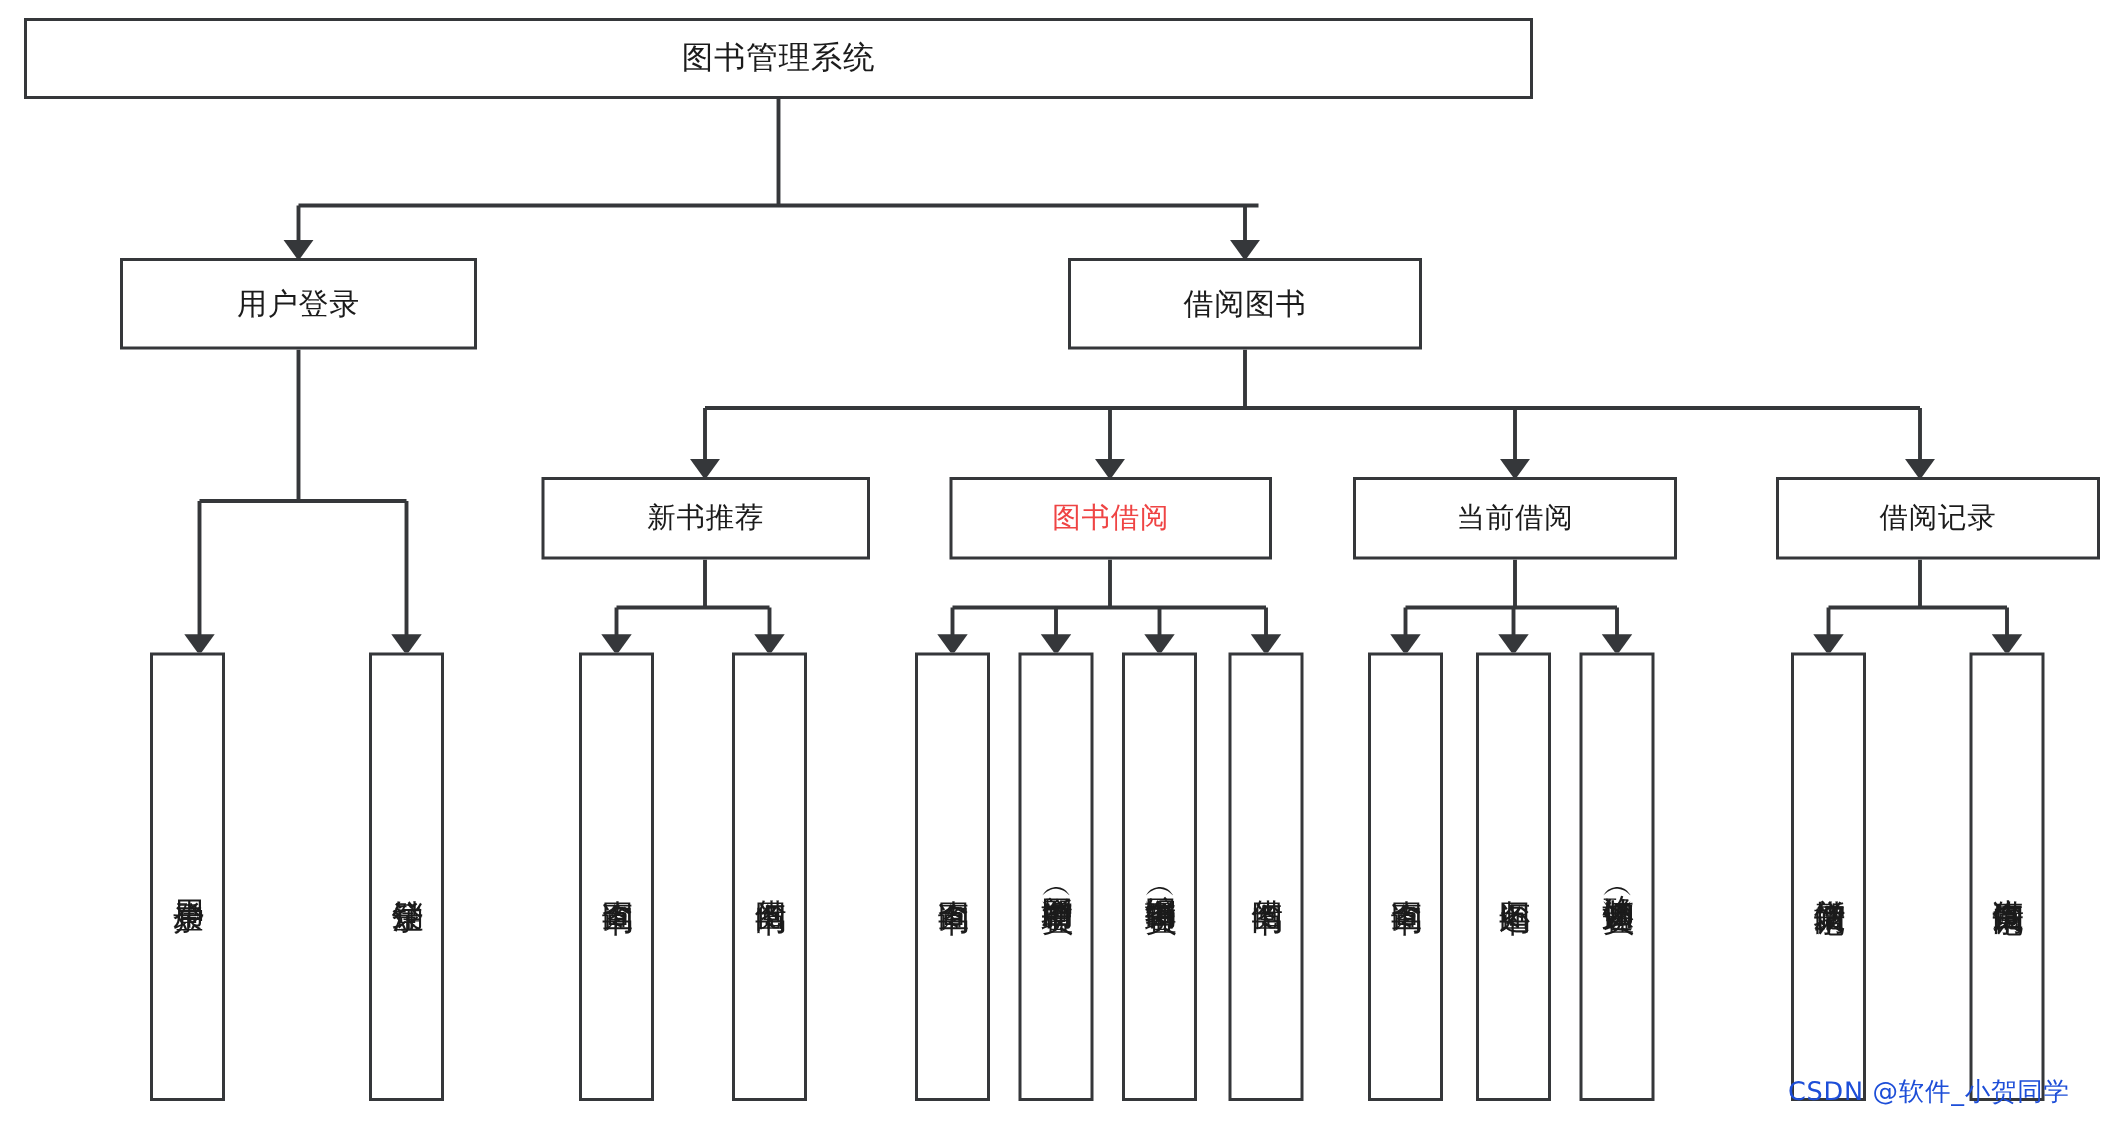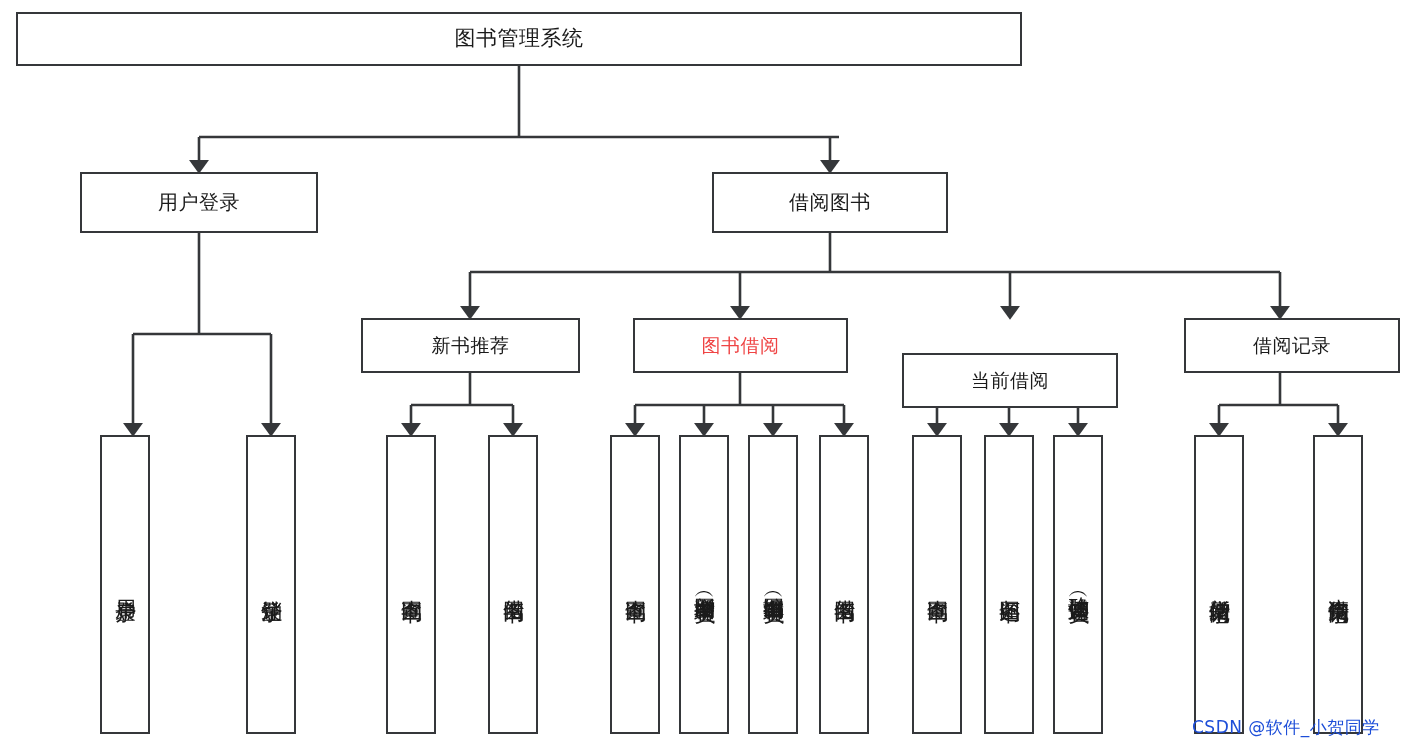--- a/index.html
+++ b/index.html
@@ -131,21 +131,21 @@
   <div class="node l1" style="left: 712px; top: 172px; width: 236px; height: 61px; border-color: rgb(53, 55, 58); color: rgb(27, 27, 27);">
     <span class="node-label">借阅图书</span>
   </div>
 
   <div class="node l2" style="left: 361px; top: 318px; width: 219px; height: 55px; border-color: rgb(53, 55, 58); color: rgb(27, 27, 27); font-family: Liberation Serif, serif;">
     <span class="node-label">新书推荐</span>
   </div>
   <div class="node l2" style="left: 633px; top: 318px; width: 215px; height: 55px; border-color: rgb(53, 55, 58); color: #ef4444;">
     <span class="node-label">图书借阅</span>
   </div>
-  <div class="node l2" style="left: 902px; top: 318px; width: 216px; height: 55px; border-color: rgb(53, 55, 58); color: rgb(27, 27, 27); margin-top: 35px;">
+  <div class="node l2" style="left: 902px; top: 318px; width: 216px; height: 55px; border-color: rgb(53, 55, 58); color: rgb(27, 27, 27);">
     <span class="node-label">当前借阅</span>
   </div>
   <div class="node l2" style="left: 1172px; top: 318px; width: 216px; height: 55px; border-color: rgb(53, 55, 58); color: rgb(27, 27, 27); margin-left: 12px;">
     <span class="node-label">借阅记录</span>
   </div>
 
   <div class="node leaf" style="left: 100px; top: 435px; width: 50px; height: 299px; border-color: rgb(53, 55, 58); color: rgb(27, 27, 27);">
     <span class="node-label">用户登录</span>
   </div>
   <div class="node leaf" style="left: 246px; top: 435px; width: 50px; height: 299px; border-color: rgb(53, 55, 58); color: rgb(27, 27, 27);">

